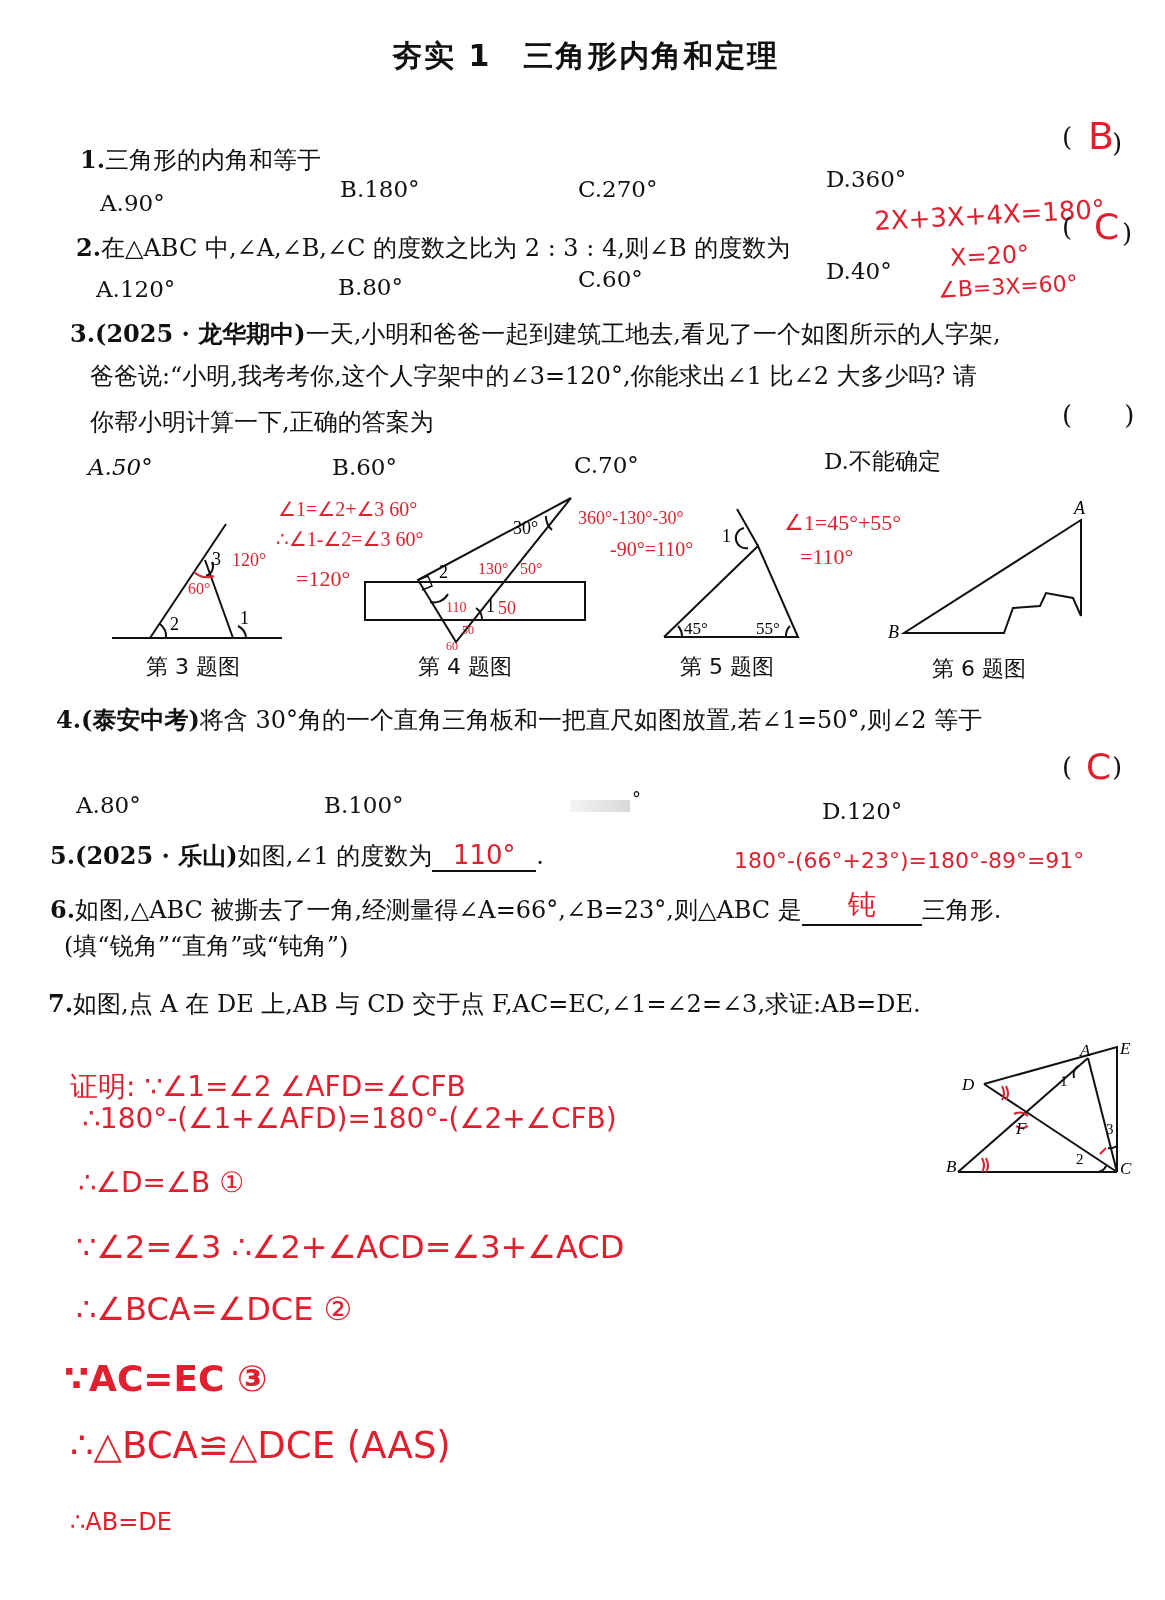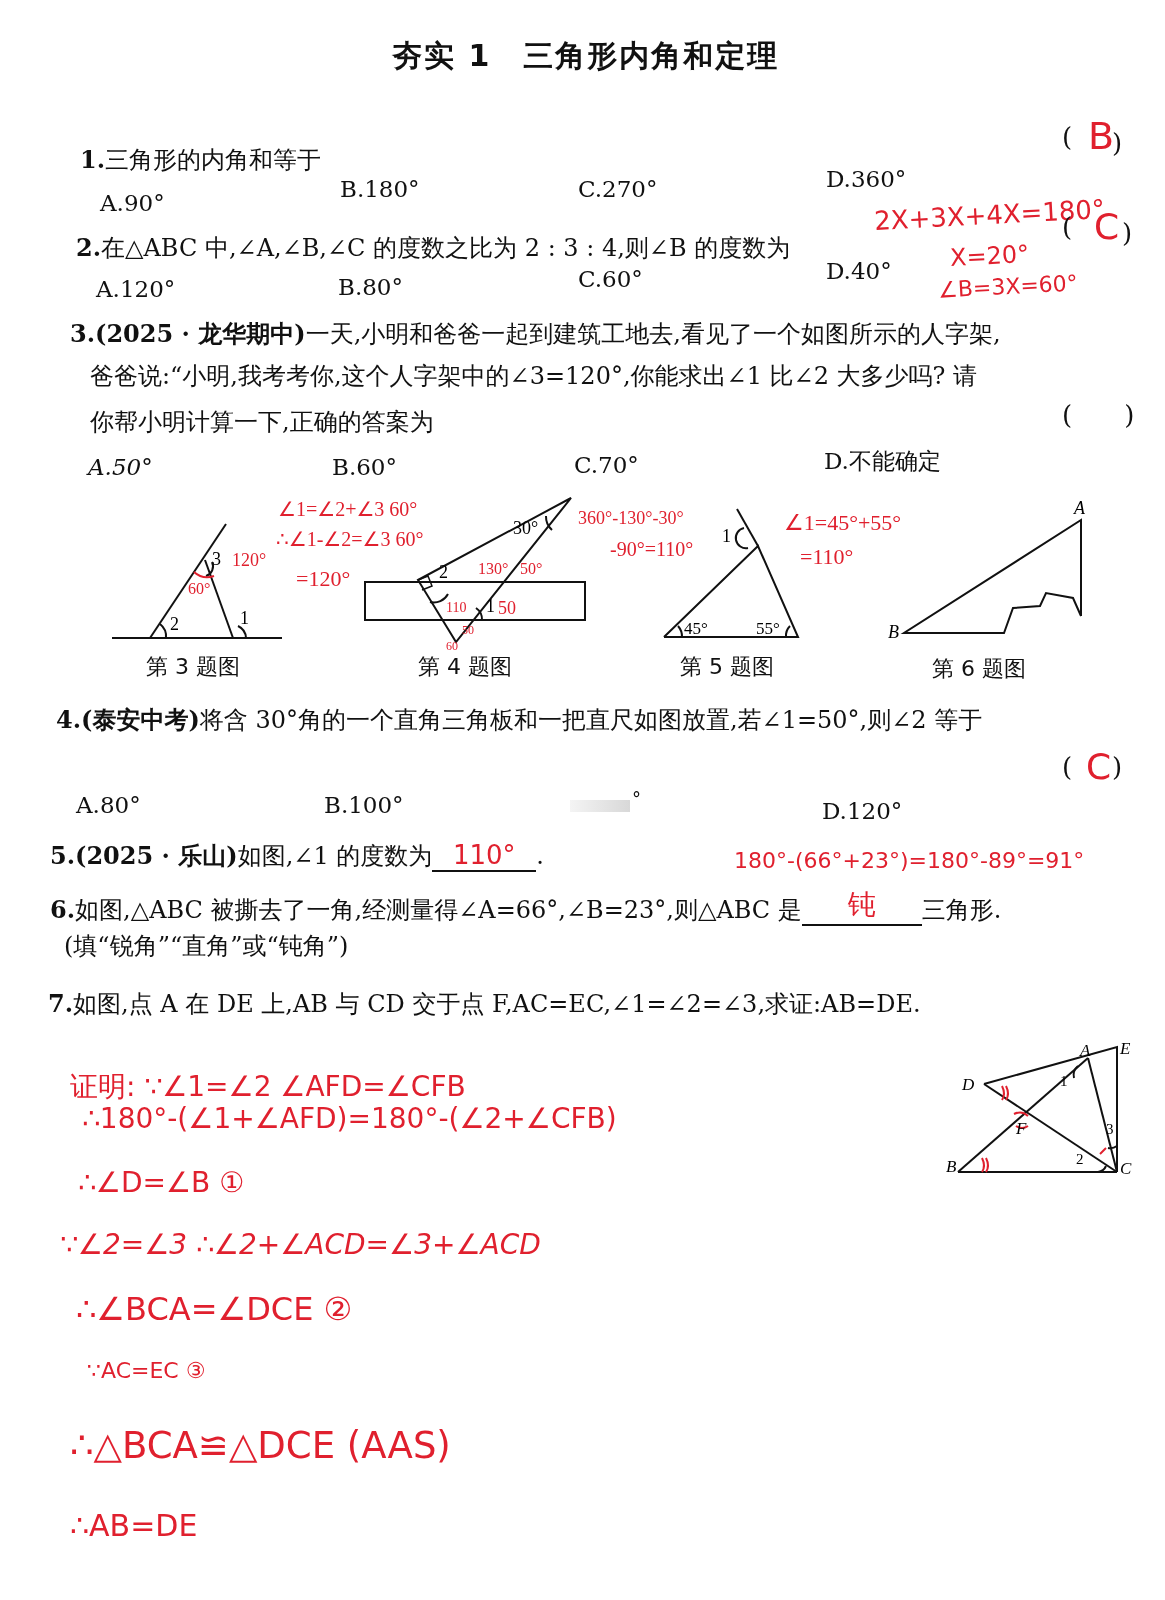--- a/index.html
+++ b/index.html
@@ -179,17 +179,17 @@
   <text x="86" y="104" font-size="17" font-style="italic">F</text>
   <text x="176" y="104" font-size="15">3</text>
   <text x="16" y="142" font-size="17" font-style="italic">B</text>
   <text x="146" y="134" font-size="15">2</text>
   <text x="190" y="144" font-size="17" font-style="italic">C</text>
 </svg>
 
 <div class="abs hw" style="left:70px; top:1036px; font-size:28px;margin-top:32px;">证明: ∵∠1=∠2   ∠AFD=∠CFB</div>
 <div class="abs hw" style="left:82px; top:1102px; font-size:28px;">∴180°-(∠1+∠AFD)=180°-(∠2+∠CFB)</div>
 <div class="abs hw" style="left:78px; top:1166px; font-size:28px;">∴∠D=∠B  ①</div>
-<div class="abs hw" style="left:60px; top:1228px; font-size:28px;font-style:italic;">∵∠2=∠3    ∴∠2+∠ACD=∠3+∠ACD</div>
+<div class="abs hw" style="left:76px; top:1228px; font-size:32px;">∵∠2=∠3    ∴∠2+∠ACD=∠3+∠ACD</div>
 <div class="abs hw" style="left:76px; top:1290px; font-size:32px;">∴∠BCA=∠DCE  ②</div>
-<div class="abs hw" style="left:87px; top:1358px; font-size:22px;">∵AC=EC  ③</div>
+<div class="abs hw" style="left:64px; top:1358px; font-size:36px;font-weight:bold;">∵AC=EC  ③</div>
 <div class="abs hw" style="left:70px; top:1424px; font-size:37px;">∴△BCA≌△DCE (AAS)</div>
-<div class="abs hw" style="left:70px; top:1508px; font-size:30px;">∴AB=DE</div>
+<div class="abs hw" style="left:70px; top:1508px; font-size:24px;">∴AB=DE</div>
 
 </body></html>

